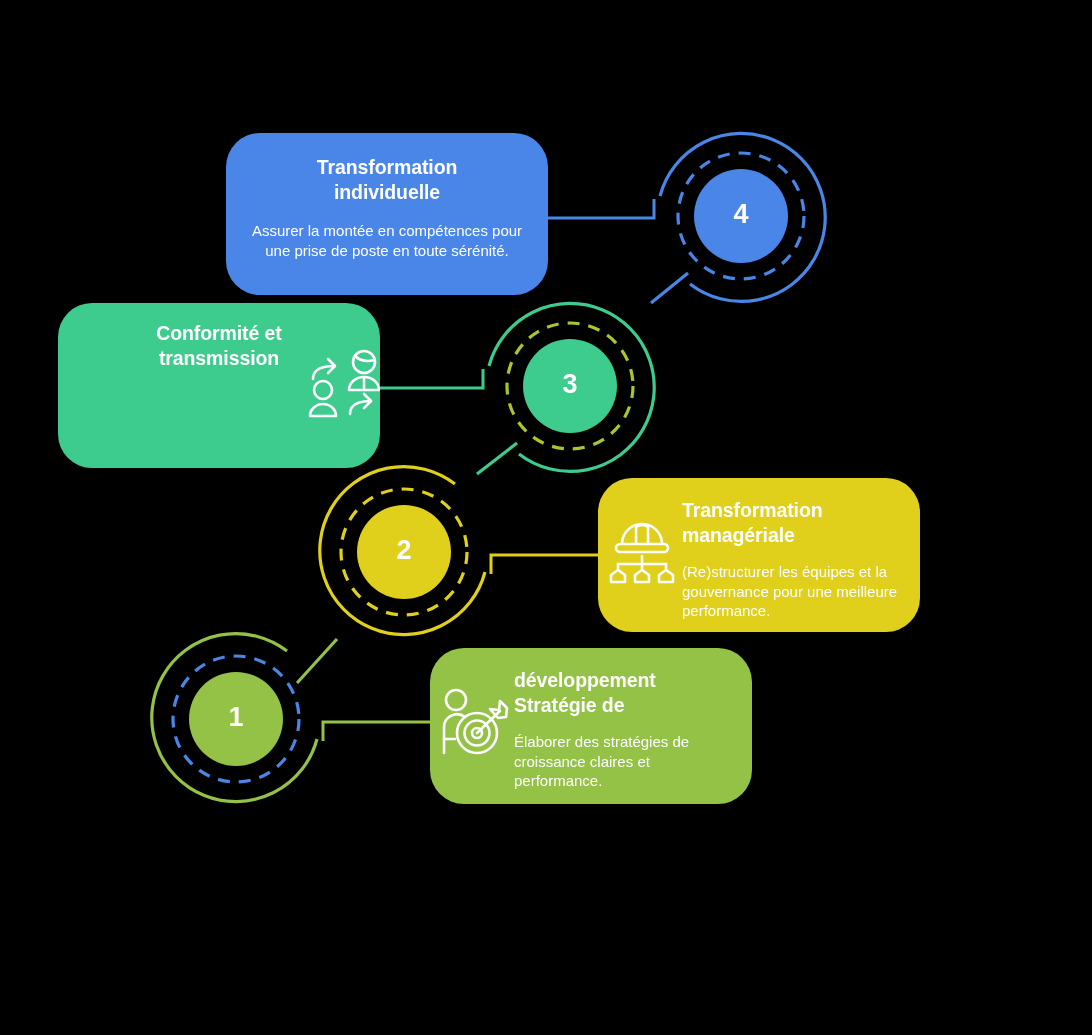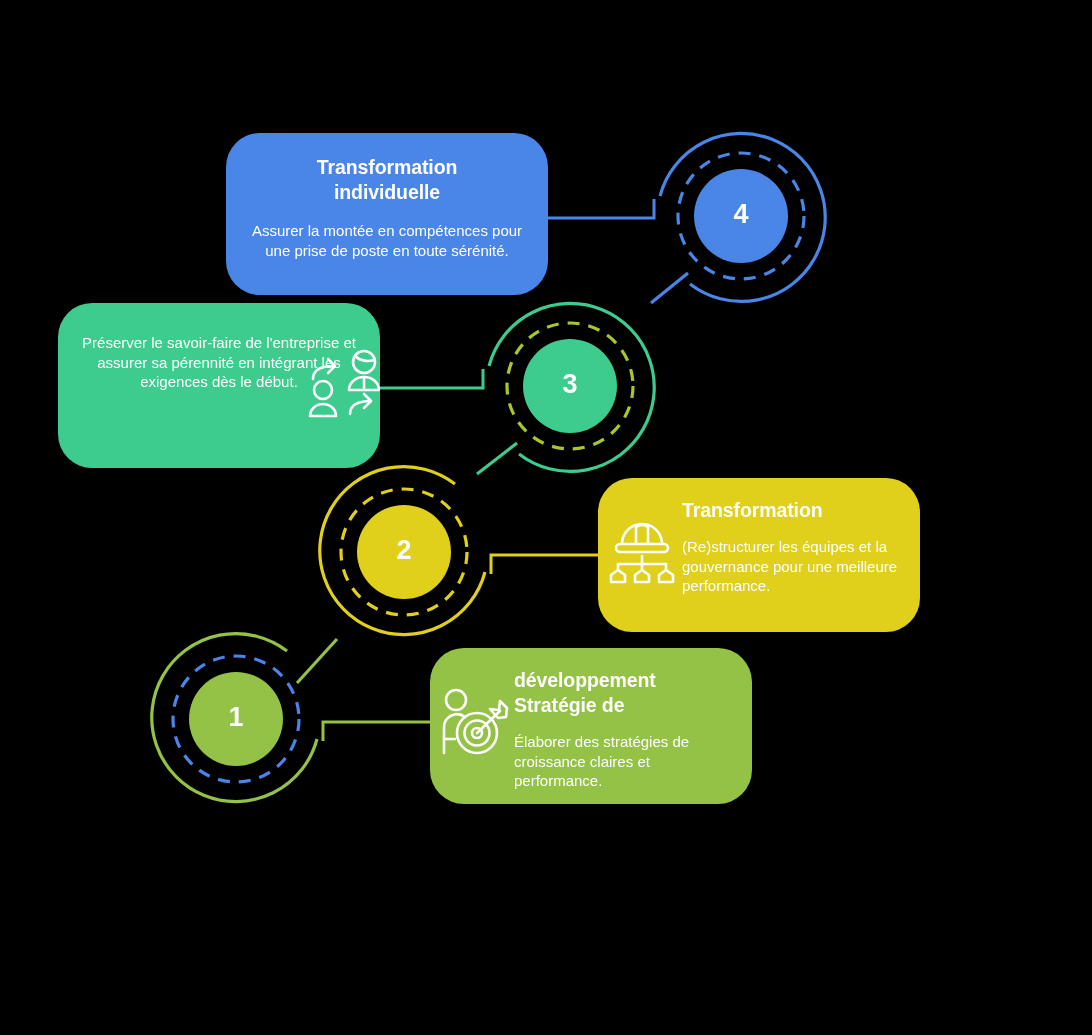--- a/index.html
+++ b/index.html
@@ -178,21 +178,24 @@
       <div class="card-title">
         <div>Transformation</div>
         <div>individuelle</div>
       </div>
       <div class="card-body">Assurer la montée en compétences pour une prise de poste en toute sérénité.</div>
     </div>
   </div>
 
   <div class="card" id="card-conformite">
     <div class="card-inner">
-      <div class="card-body">Préserver le savoir-faire de l'entreprise et assurer sa pérennité en intégrant les exigences dès le début.</div>
+      <div class="card-title">
+        <div>Conformité et</div>
+        <div>transmission</div>
+      </div>
     </div>
   </div>
 
   <svg id="icon-transmission" viewBox="0 0 72 72">
     <g fill="none" stroke="#ffffff" stroke-width="2.6" stroke-linecap="round" stroke-linejoin="round">
 
       <path d="M 5,31 C 5,18 22,18 26,18"></path>
       <path d="M 20,11 L 27,18 L 20,25"></path>
 
       <path d="M 42,66 C 42,53 59,53 63,53"></path>
@@ -205,20 +208,21 @@
 
       <circle cx="15" cy="42" r="9"></circle>
       <path d="M 2,68 A 13,12 0 0 1 28,68 Z"></path>
     </g>
   </svg>
 
   <div class="card" id="card-manageriale">
     <div class="card-inner">
       <div class="card-title">
         <div>Transformation</div>
+        <div>managériale</div>
       </div>
       <div class="card-body">(Re)structurer les équipes et la gouvernance pour une meilleure performance.</div>
     </div>
   </div>
 
   <svg id="icon-hardhat" viewBox="0 0 68 72">
     <g fill="none" stroke="#ffffff" stroke-width="2.6" stroke-linecap="round" stroke-linejoin="round">
 
       <path d="M 14,28 A 20,20 0 0 1 54,28"></path>
       <path d="M 28,11 L 28,28 M 40,11 L 40,28"></path>

